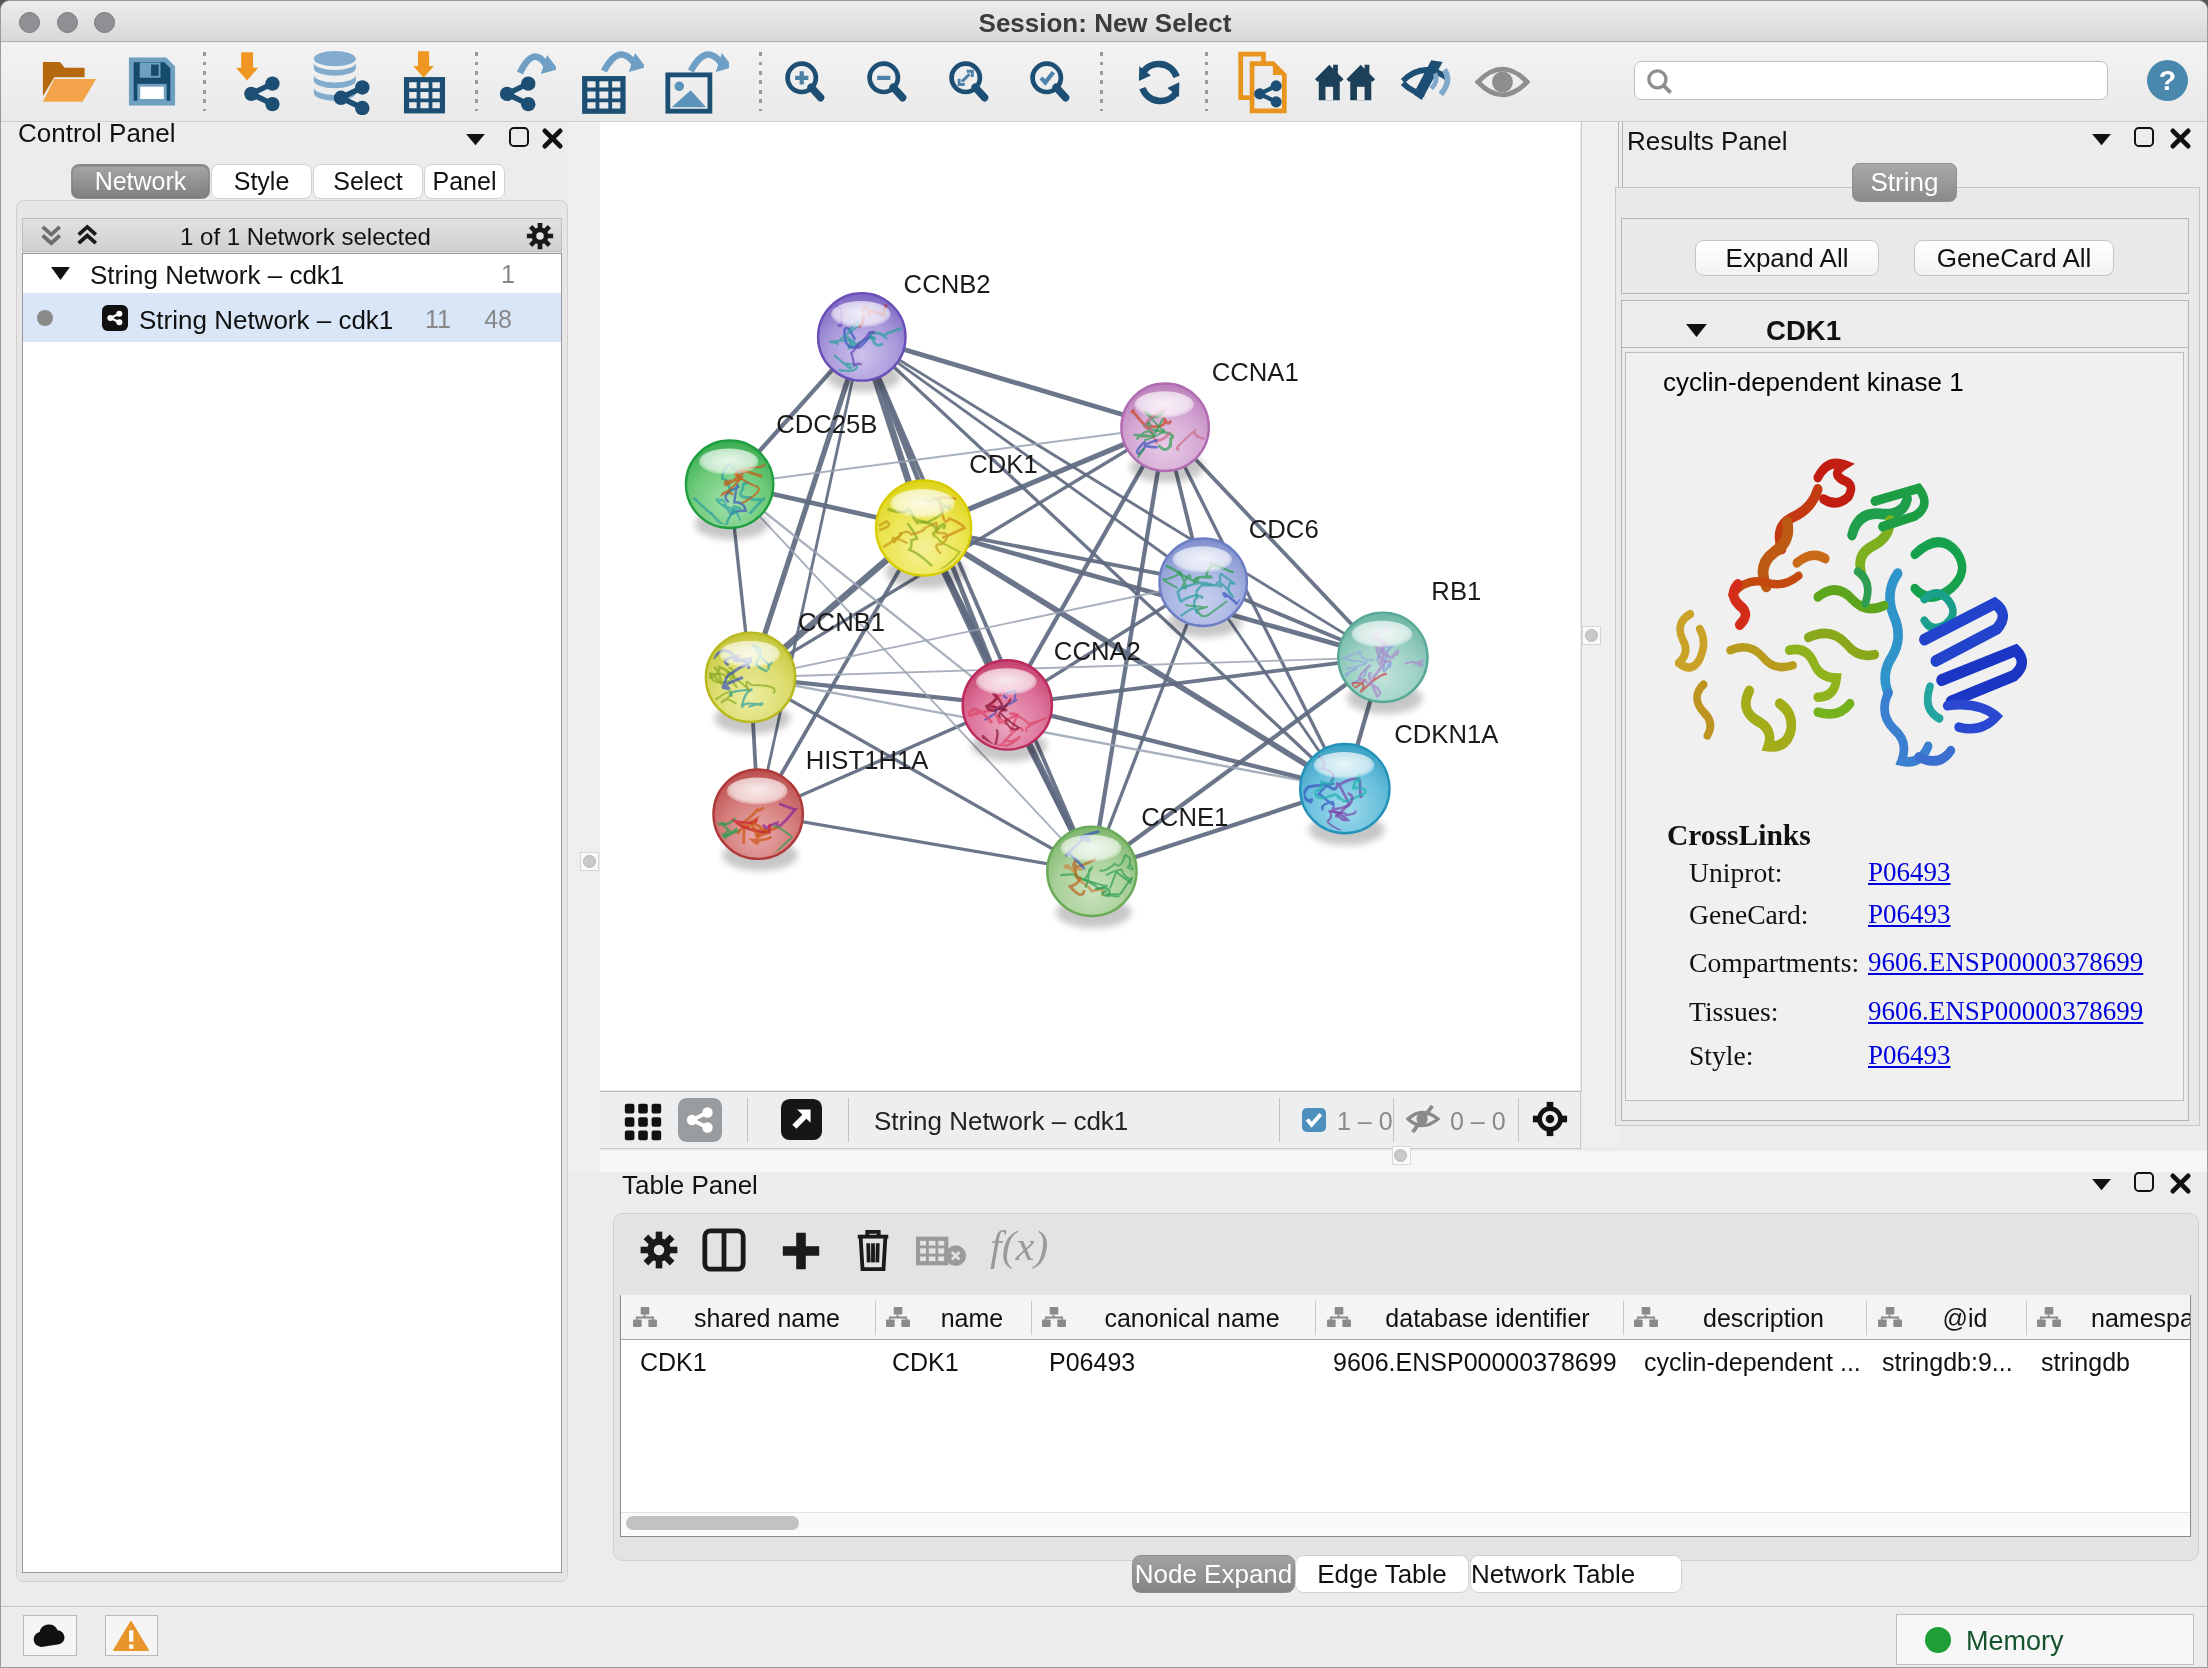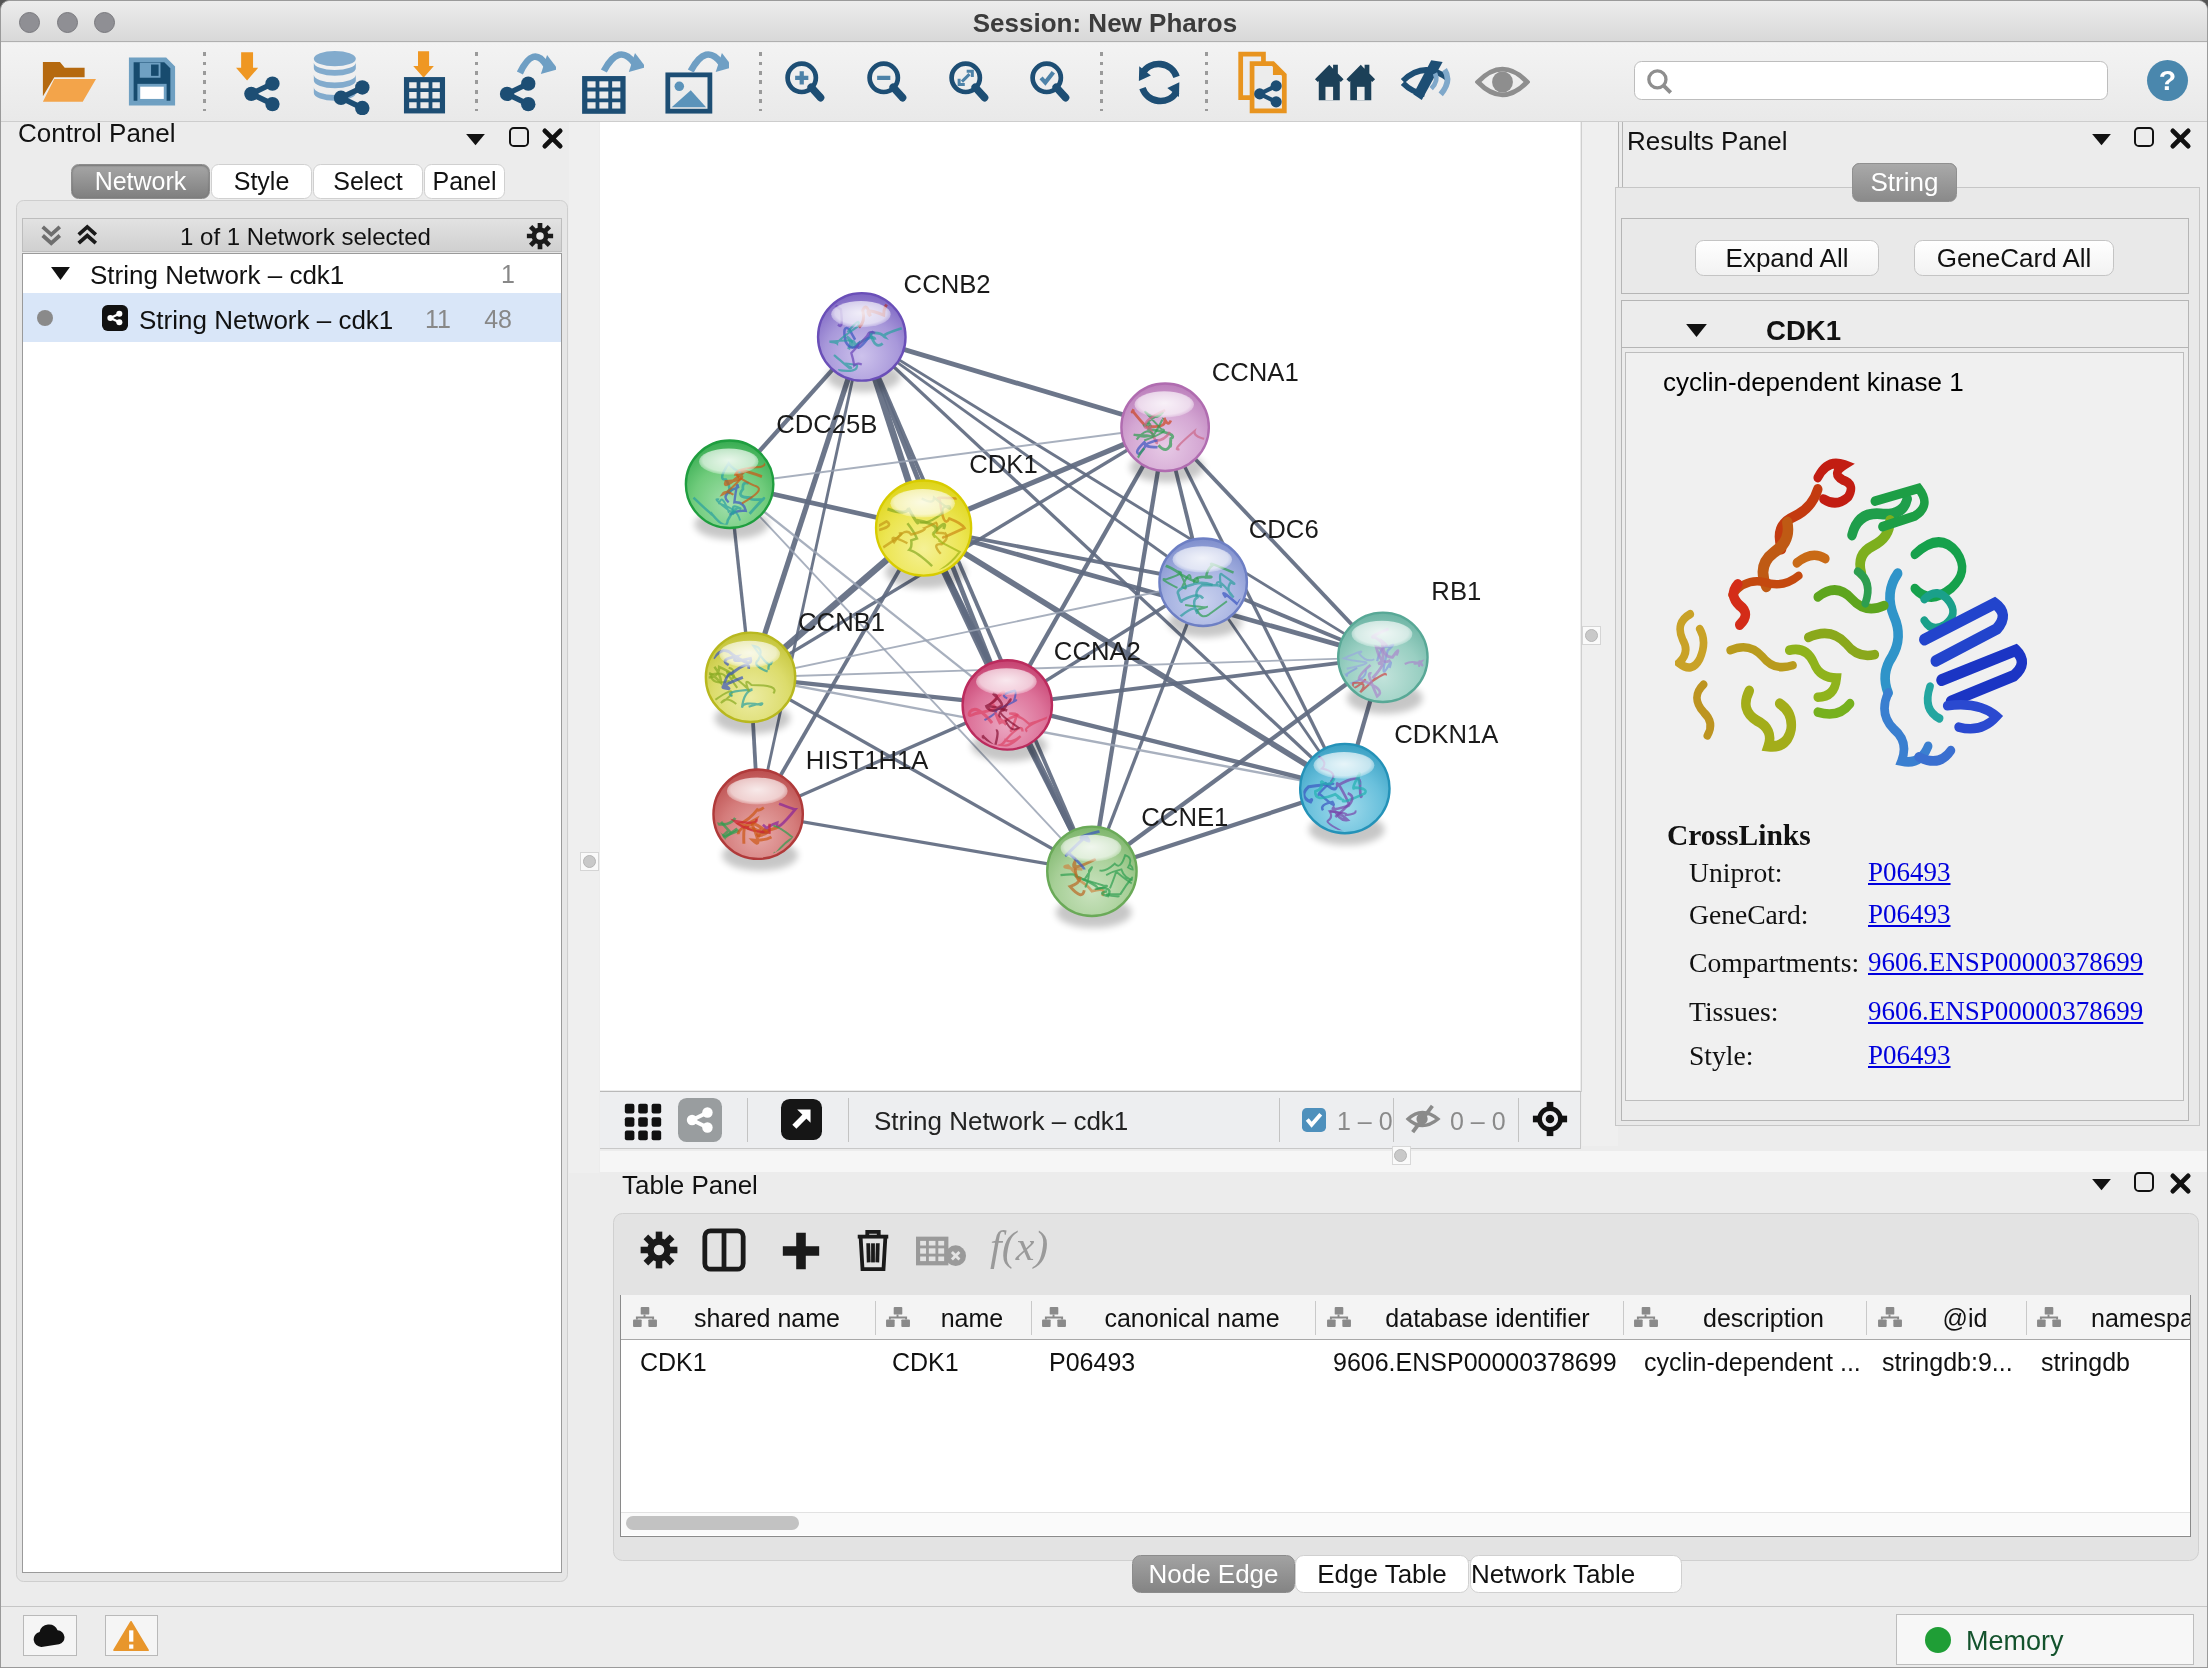--- a/index.html
+++ b/index.html
@@ -4,21 +4,21 @@
 html,body{width:2208px;height:1668px;background:#555;overflow:hidden}
 body{font-family:"Liberation Sans",sans-serif;-webkit-font-smoothing:antialiased}
 #win{position:absolute;left:0;top:0;width:2208px;height:1668px;background:#ececec;border-radius:9.5px 9.5px 0 0;overflow:hidden;border:1px solid #9a9a9a}
 .abs{position:absolute}
 </style></head><body>
 <div id="win">
 <div class="abs" style="left:0;top:0;width:2208px;height:41px;background:linear-gradient(#ececec,#d8d8d8);border-bottom:1px solid #b0b0b0;border-radius:9.5px 9.5px 0 0"></div>
 <div class="abs" style="left:18px;top:10.5px;width:21px;height:21px;border-radius:50%;background:#8f8f94;border:1px solid #79797e"></div>
 <div class="abs" style="left:56px;top:10.5px;width:21px;height:21px;border-radius:50%;background:#8f8f94;border:1px solid #79797e"></div>
 <div class="abs" style="left:93px;top:10.5px;width:21px;height:21px;border-radius:50%;background:#8f8f94;border:1px solid #79797e"></div>
-<div class="abs" style="left:0;top:6.7px;width:2208px;text-align:center;font-size:26px;font-weight:bold;color:#3c3c3c">Session: New Pharos</div>
+<div class="abs" style="left:0;top:6.7px;width:2208px;text-align:center;font-size:26px;font-weight:bold;color:#3c3c3c">Session: New Select</div>
 <div class="abs" style="left:0;top:42px;width:2208px;height:79px;background:linear-gradient(#f3f3f3,#e9e9e9);border-bottom:1px solid #cdcdcd"></div>
 <svg class="abs" style="left:40px;top:57px" width="55" height="46" viewBox="0 0 58 48">
 <path d="M2 4 L20 4 L25 10 L46 10 L46 20 L14 20 L2 40 Z" fill="#b5690f"></path>
 <path d="M14 22 L58 22 L44 46 L2 46 Z" fill="#f3a44a"></path>
     </svg>
     <svg class="abs" style="left:127px;top:56px" width="48" height="49" viewBox="0 0 50 52">
 <path d="M3 3 L39 3 L47 11 L47 49 L3 49 Z" fill="#174b6e" stroke="#6fa0c2" stroke-width="5"></path>
 <rect x="12" y="6" width="22" height="16" fill="#6fa0c2"></rect>
       <rect x="24" y="8" width="8" height="12" fill="#174b6e"></rect>
 <rect x="11" y="30" width="28" height="16" fill="#fff" stroke="#6fa0c2" stroke-width="3"></rect>
@@ -759,21 +759,21 @@
     <div class="abs" style="left:2090px;top:1303px;width:99px;font-size:25px;color:#111;text-align:left;white-space:nowrap;overflow:hidden">namespace</div>
 <div class="abs" style="left:639px;top:1347px;font-size:25px;color:#111;white-space:nowrap">CDK1</div>
 <div class="abs" style="left:891px;top:1347px;font-size:25px;color:#111;white-space:nowrap">CDK1</div>
 <div class="abs" style="left:1048px;top:1347px;font-size:25px;color:#111;white-space:nowrap">P06493</div>
 <div class="abs" style="left:1332px;top:1347px;font-size:25px;color:#111;white-space:nowrap">9606.ENSP00000378699</div>
 <div class="abs" style="left:1643px;top:1347px;font-size:25px;color:#111;white-space:nowrap">cyclin-dependent ...</div>
 <div class="abs" style="left:1881px;top:1347px;font-size:25px;color:#111;white-space:nowrap">stringdb:9...</div>
 <div class="abs" style="left:2040px;top:1347px;font-size:25px;color:#111;white-space:nowrap">stringdb</div>
 <div class="abs" style="left:620px;top:1511px;width:1569px;height:23px;background:#fafafa;border-top:1px solid #e2e2e2"></div>
 <div class="abs" style="left:625px;top:1515px;width:173px;height:14.3px;background:#c2c2c2;border-radius:7.6px"></div>
-<div class="abs" style="left:1131px;top:1554px;width:163px;height:38px;background:linear-gradient(#a2a2a2,#848484);border:1px solid #8c8c8c;border-radius:8.6px;color:#fff;text-align:center;font-size:26px;line-height:36px">Node Edge</div>
+<div class="abs" style="left:1131px;top:1554px;width:163px;height:38px;background:linear-gradient(#a2a2a2,#848484);border:1px solid #8c8c8c;border-radius:8.6px;color:#fff;text-align:center;font-size:26px;line-height:36px">Node Expand</div>
 <div class="abs" style="left:1294px;top:1554px;width:174px;height:38px;background:#fff;border:1px solid #d0d0d0;border-radius:8.6px;color:#111;text-align:center;font-size:26px;line-height:36px">Edge Table</div>
 <div class="abs" style="left:1469px;top:1554px;width:212px;height:38px;background:#fff;border:1px solid #d0d0d0;border-radius:8.6px;color:#111;text-align:left;font-size:26px;line-height:36px">Network Table</div>
 <div class="abs" style="left:0;top:1605px;width:2208px;height:1px;background:#c6c6c6"></div>
 <div class="abs" style="left:0;top:1606px;width:2208px;height:62px;background:#ececec"></div>
 <div class="abs" style="left:22px;top:1614px;width:54px;height:41px;background:#f5f5f5;border:1px solid #b9b9b9"></div>
 <svg class="abs" style="left:31px;top:1623px" width="36" height="25" viewBox="0 0 38 26">
       <path d="M10 24 a8 8 0 0 1 -2 -15.8 A 10 10 0 0 1 27 6.5 a7.5 7.5 0 0 1 1.5 14.8 Z" fill="#111"></path>
     </svg>
 <div class="abs" style="left:104px;top:1614px;width:53px;height:41px;background:#f5f5f5;border:1px solid #b9b9b9"></div>
 <svg class="abs" style="left:112px;top:1619px" width="36" height="32" viewBox="0 0 38 34">

